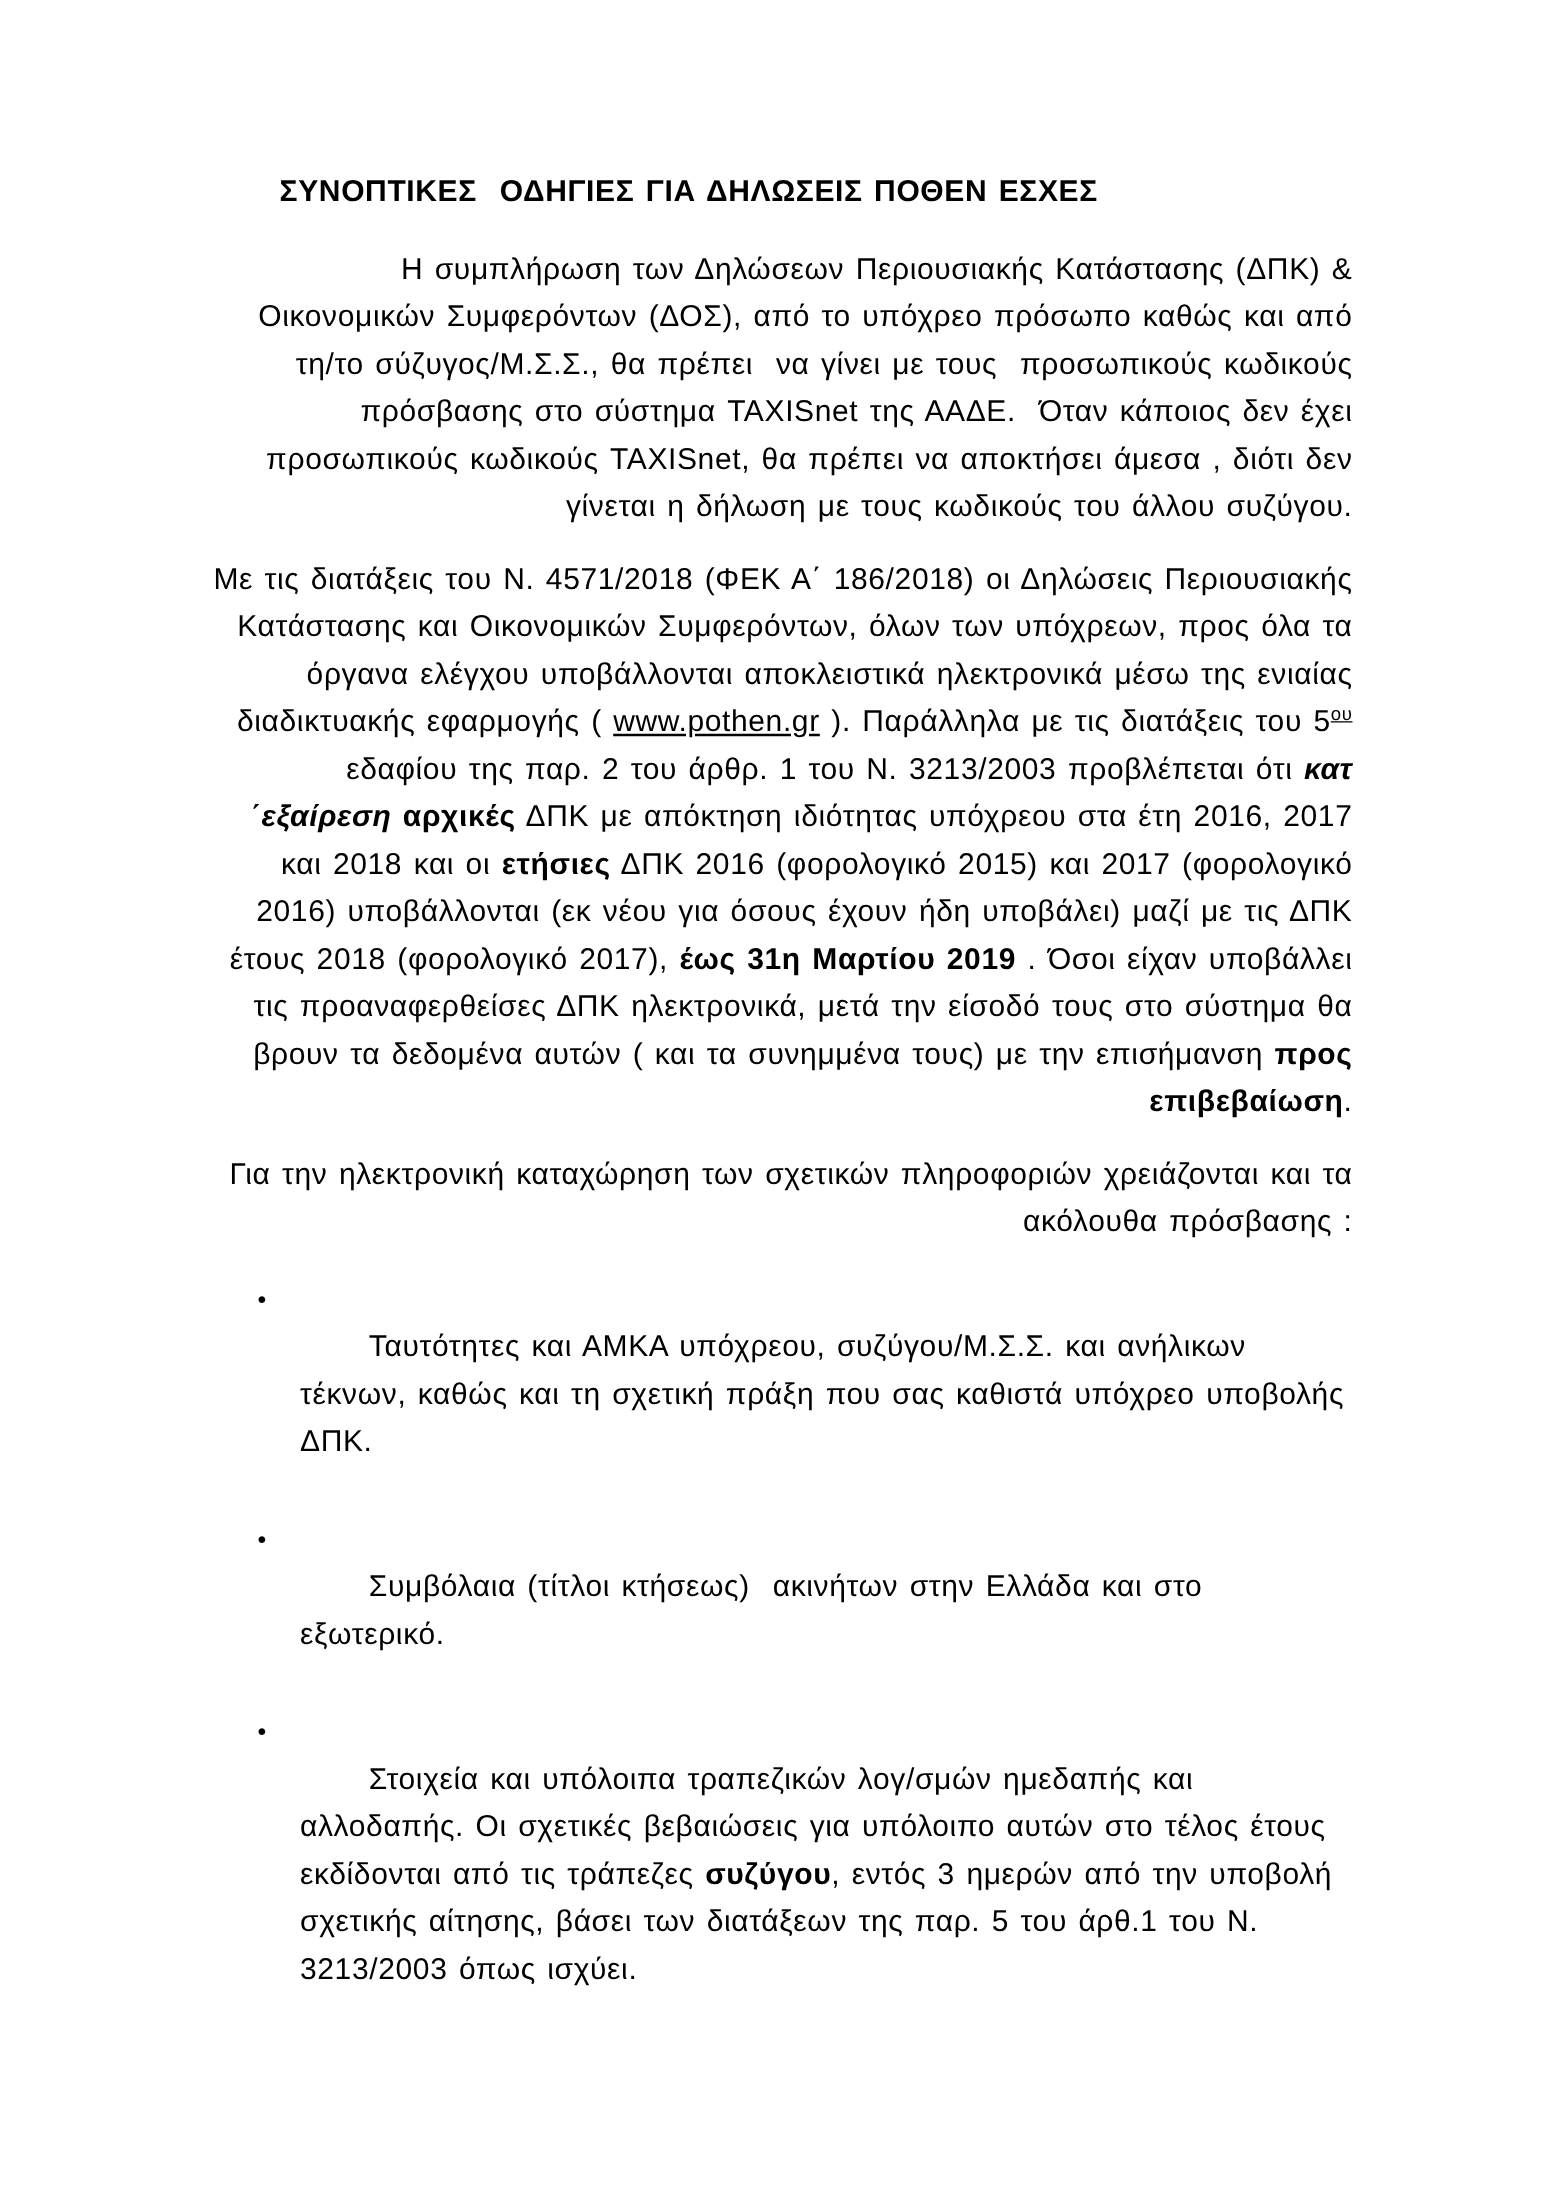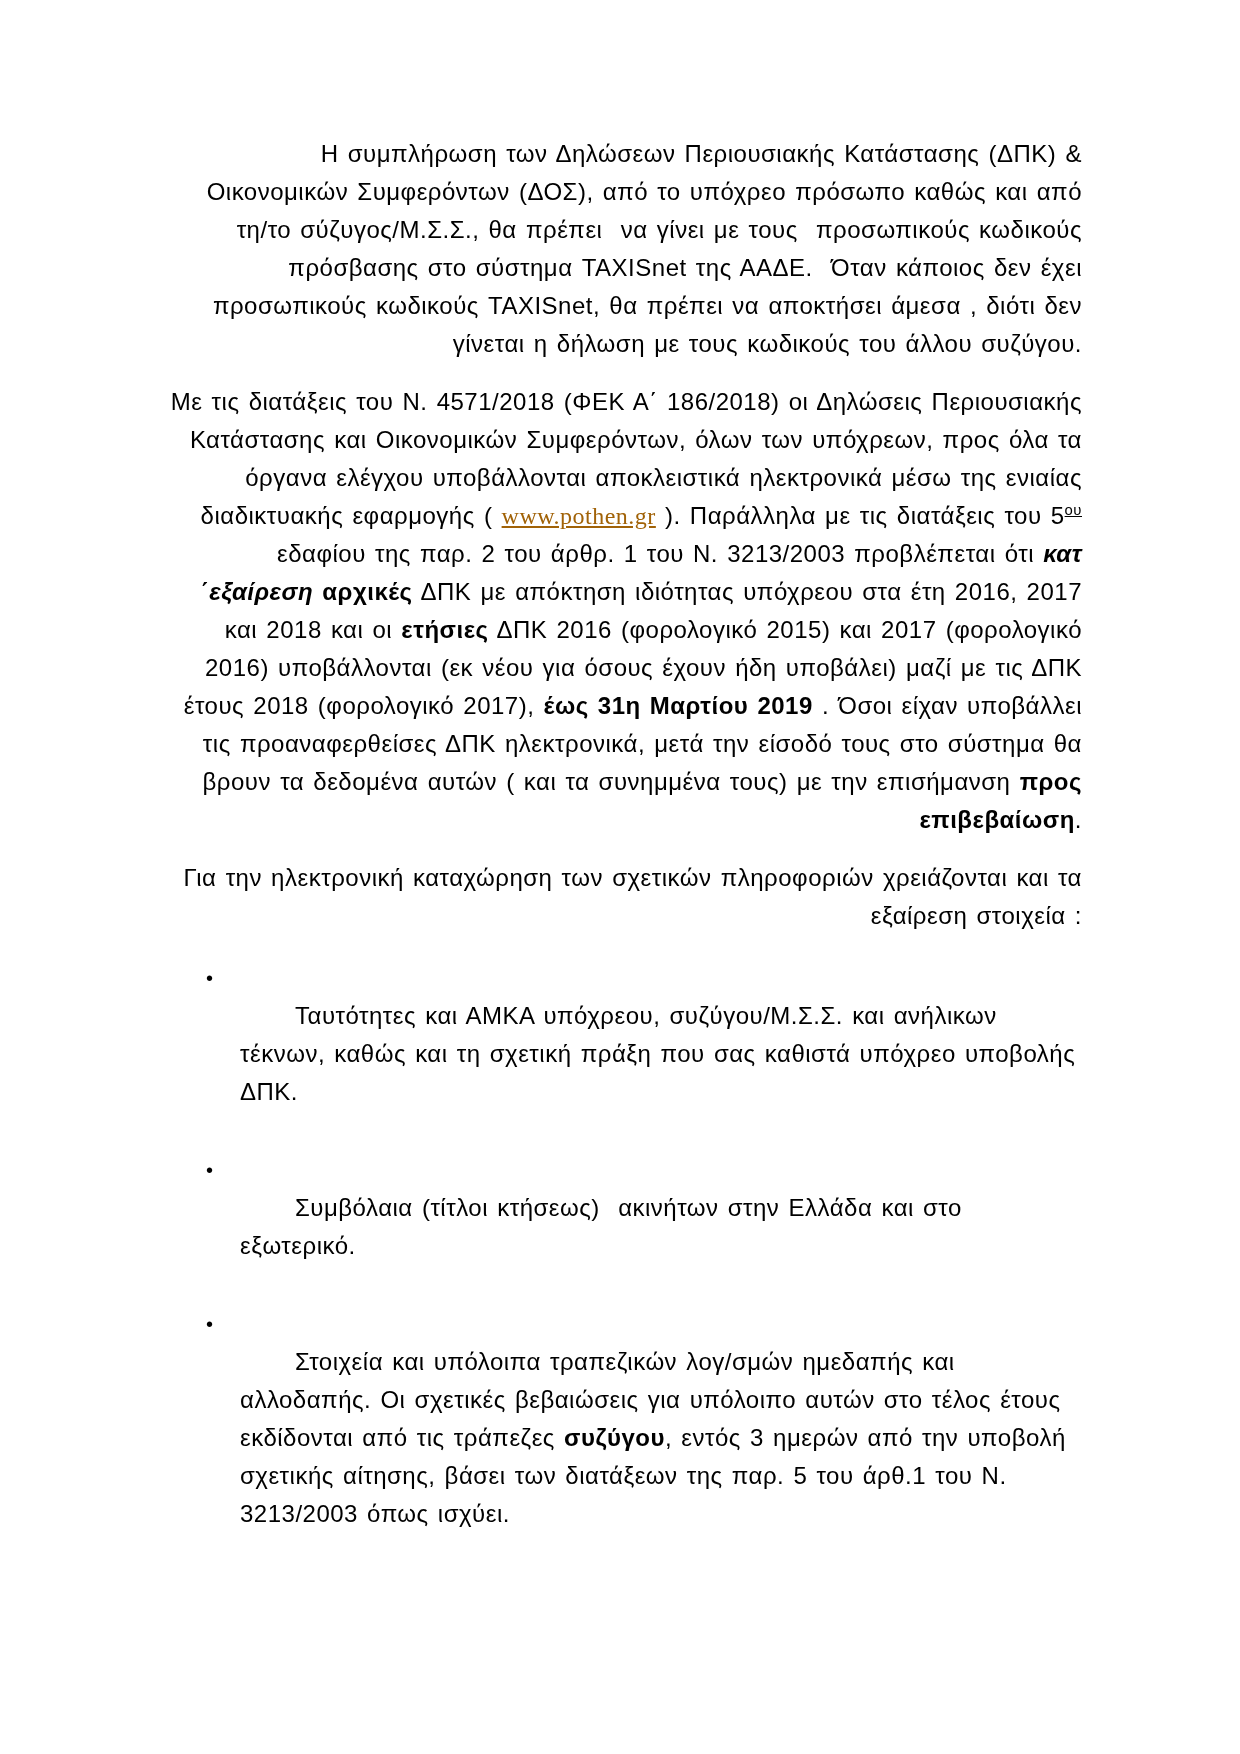--- a/index.html
+++ b/index.html
@@ -37,24 +37,23 @@
     margin: 0 0 20px 0;
     white-space: pre-wrap;
     text-align: right;
   }
   p.first-indent { text-indent: 55px; }
   p.lead-space { padding-left: 8px; }
   p.pre-list { margin-bottom: 24px; }
   .bold { font-weight: bold; }
   .italic { font-style: italic; }
   a.doc-link {
-    color: #a16207;
+    color: #000000;
     text-decoration: underline;
     cursor: pointer;
-    font-family: Liberation Serif, serif;
   }
   sup.sup-run {
     font-size: 0.62em;
     line-height: 0;
     vertical-align: super;
     text-decoration: underline;
   }
   ul.req-list {
     list-style: none;
     margin: 0;
@@ -71,27 +70,28 @@
     left: 36px;
     top: 0;
     font-size: 20px;
   }
 </style>
 </head>
 <body>
 
 <div class="page">
 
+  <h1 class="doc-title">ΣΥΝΟΠΤΙΚΕΣ  ΟΔΗΓΙΕΣ ΓΙΑ ΔΗΛΩΣΕΙΣ ΠΟΘΕΝ ΕΣΧΕΣ</h1>
 
 
   <p class="body-par first-indent"><span>Η συμπλήρωση των Δηλώσεων Περιουσιακής Κατάστασης (ΔΠΚ) &amp; Οικονομικών Συμφερόντων (ΔΟΣ), από το υπόχρεο πρόσωπο καθώς και από τη/το σύζυγος/Μ.Σ.Σ., θα πρέπει  να γίνει με τους  προσωπικούς κωδικούς πρόσβασης στο σύστημα TAXISnet της ΑΑΔΕ.  Όταν κάποιος δεν έχει προσωπικούς κωδικούς TAXISnet, θα πρέπει να αποκτήσει άμεσα , διότι δεν γίνεται η δήλωση με τους κωδικούς του άλλου συζύγου.</span></p>
 
   <p class="body-par"><span>Με τις διατάξεις του Ν. 4571/2018 (ΦΕΚ Α΄ 186/2018) οι Δηλώσεις Περιουσιακής Κατάστασης και Οικονομικών Συμφερόντων, όλων των υπόχρεων, προς όλα τα όργανα ελέγχου υποβάλλονται αποκλειστικά ηλεκτρονικά μέσω της ενιαίας διαδικτυακής εφαρμογής ( </span><a class="doc-link">www.pothen.gr</a><span> ). Παράλληλα με τις διατάξεις του 5</span><sup class="sup-run">ου</sup><span> εδαφίου της παρ. 2 του άρθρ. 1 του Ν. 3213/2003 προβλέπεται ότι </span><span class="bold italic">κατ ΄εξαίρεση </span><span class="bold">αρχικές</span><span> ΔΠΚ με απόκτηση ιδιότητας υπόχρεου στα έτη 2016, 2017 και 2018 και οι </span><span class="bold">ετήσιες</span><span> ΔΠΚ 2016 (φορολογικό 2015) και 2017 (φορολογικό 2016) υποβάλλονται (εκ νέου για όσους έχουν ήδη υποβάλει) μαζί με τις ΔΠΚ έτους 2018 (φορολογικό 2017), </span><span class="bold">έως 31η Μαρτίου 2019</span><span> . Όσοι είχαν υποβάλλει τις προαναφερθείσες ΔΠΚ ηλεκτρονικά, μετά την είσοδό τους στο σύστημα θα βρουν τα δεδομένα αυτών ( και τα συνημμένα τους) με την επισήμανση </span><span class="bold">προς επιβεβαίωση</span><span>.</span></p>
 
-  <p class="body-par lead-space pre-list"><span>Για την ηλεκτρονική καταχώρηση των σχετικών πληροφοριών χρειάζονται και τα εξαίρεση στοιχεία :</span></p>
+  <p class="body-par lead-space pre-list"><span>Για την ηλεκτρονική καταχώρηση των σχετικών πληροφοριών χρειάζονται και τα ακόλουθα πρόσβασης :</span></p>
 
   <ul class="req-list">
     <li>
       <span class="bullet-marker">•</span><span><span>Ταυτότητες και ΑΜΚΑ υπόχρεου, συζύγου/Μ.Σ.Σ. και ανήλικων τέκνων, καθώς και τη σχετική πράξη που σας καθιστά υπόχρεο υποβολής ΔΠΚ.</span></span>
     </li>
     <li>
       <span class="bullet-marker">•</span><span><span>Συμβόλαια (τίτλοι κτήσεως)  ακινήτων στην Ελλάδα και στο εξωτερικό.</span></span>
     </li>
     <li>
       <span class="bullet-marker">•</span><span><span>Στοιχεία και υπόλοιπα τραπεζικών λογ/σμών ημεδαπής και αλλοδαπής. Οι σχετικές βεβαιώσεις για υπόλοιπο αυτών στο τέλος έτους εκδίδονται από τις τράπεζες </span><span class="bold">συζύγου</span><span>, εντός 3 ημερών από την υποβολή σχετικής αίτησης, βάσει των διατάξεων της παρ. 5 του άρθ.1 του Ν. 3213/2003 όπως ισχύει.</span></span>

